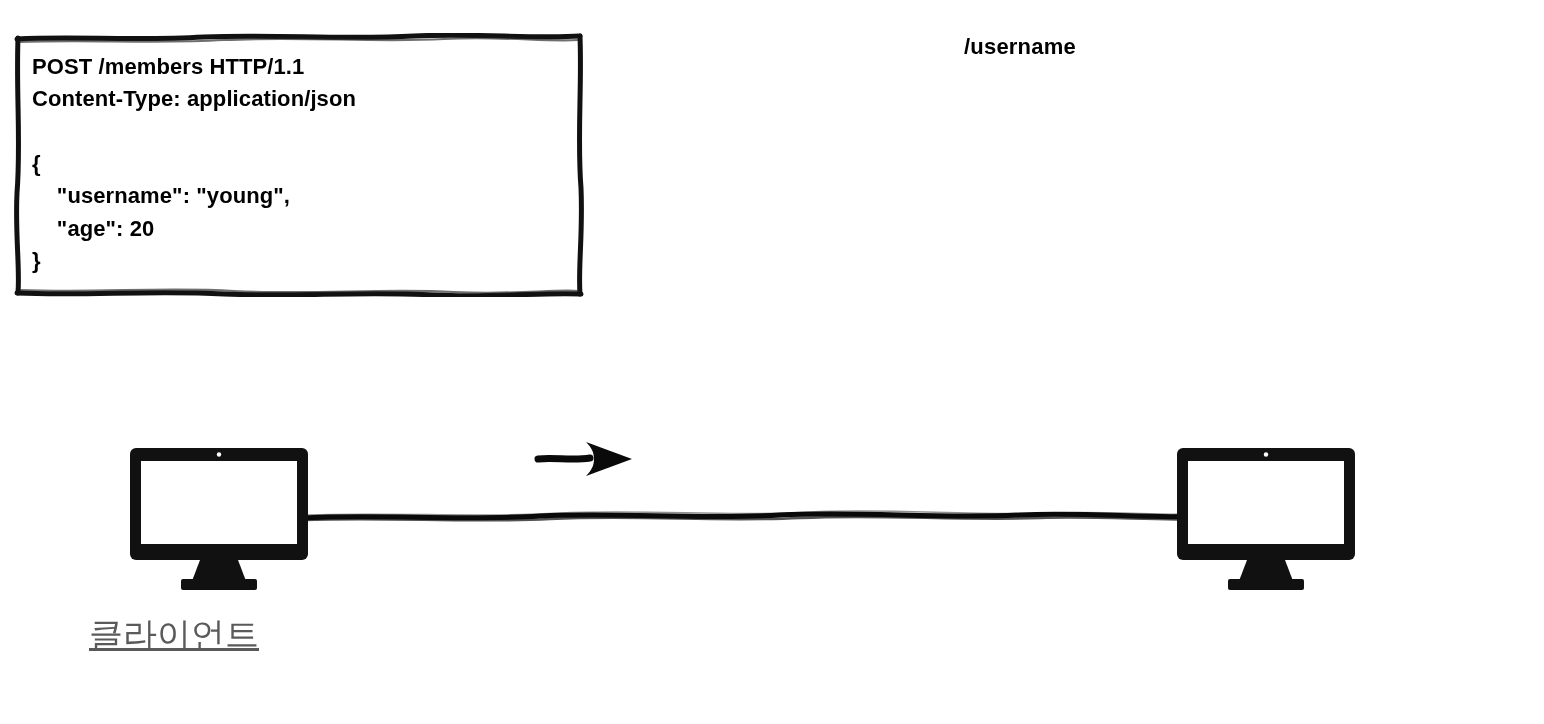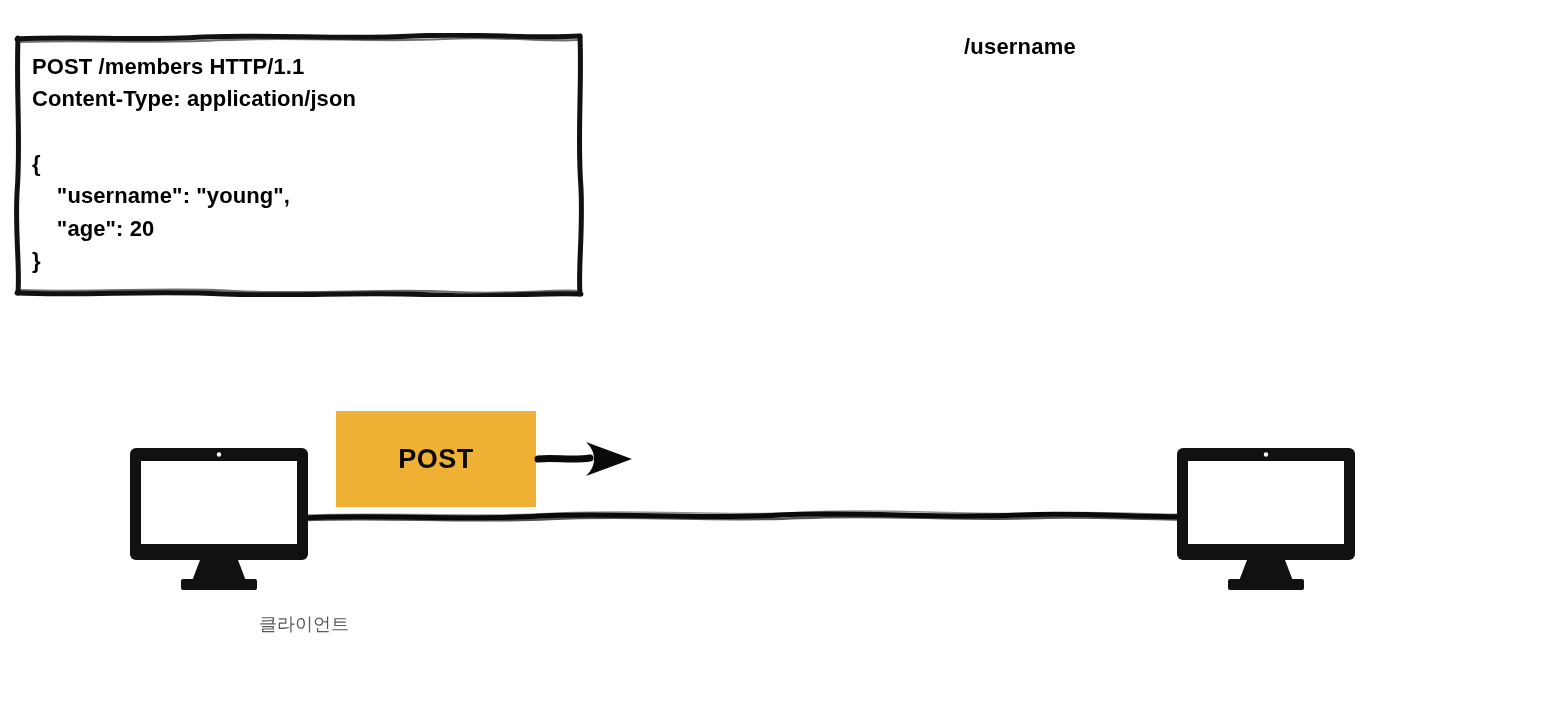--- a/index.html
+++ b/index.html
@@ -102,24 +102,25 @@
     position: absolute;
     width: 178px;
     height: 146px;
   }
   #client-computer { left: 130px; top: 448px; }
   #server-computer { left: 1177px; top: 448px; }
 
   .node-label {
     position: absolute;
     width: 260px;
-    text-align: right;
-    font-size: 18px;
+    text-align: left;
+    font-size: 34px;
     color: #5a5a5a;
     font-family: "Liberation Sans", "DejaVu Sans", sans-serif;
+    text-decoration: underline;
   }
   #client-label { left: 89px; top: 612px; }
   #server-label { left: 1150px; top: 612px; }
 </style>
 </head>
 <body>
 
 <div id="stage">
 
   <div id="request-box">
@@ -141,23 +142,20 @@
   </div>
 
   <div id="endpoint-title">/username</div>
 
   <svg id="connection-line" viewBox="0 0 900 34" preserveAspectRatio="none">
     <path d="M2,18 C80,14 160,21 240,16 C320,12 400,20 480,15 C560,11 640,19 720,15 C790,12 850,19 898,16" stroke="#0a0a0a" stroke-width="5" fill="none" stroke-linecap="round"></path>
     <path d="M4,20 C90,17 170,23 250,19 C340,15 420,22 500,18 C580,14 660,21 740,18 C800,16 860,21 896,19" stroke="#0a0a0a" stroke-width="2.5" fill="none" opacity="0.7"></path>
     <path d="M6,15 C100,12 180,18 260,13 C350,9 430,17 510,12 C590,8 670,16 750,13 C810,11 865,16 894,14" stroke="#0a0a0a" stroke-width="1.6" fill="none" opacity="0.45"></path>
   </svg>
 
-  <div id="method-badge">
-    <span id="method-badge-label">POST</span>
-  </div>
 
   <svg id="request-arrow" viewBox="0 0 104 46">
     <path d="M4,23 C20,21 38,25 56,22" stroke="#0a0a0a" stroke-width="7" fill="none" stroke-linecap="round"></path>
     <path d="M5,24 C22,22 40,26 57,23" stroke="#0a0a0a" stroke-width="3" fill="none" opacity="0.6"></path>
     <path d="M52,6 L98,23 L52,40 C58,34 60,29 60,23 C60,17 58,12 52,6 Z" fill="#0a0a0a"></path>
   </svg>
 
   <svg class="computer" id="client-computer" viewBox="0 0 178 146">
     <rect x="0" y="0" width="178" height="112" rx="6" ry="6" fill="#111111"></rect>
     <rect x="11" y="13" width="156" height="83" fill="#ffffff"></rect>

